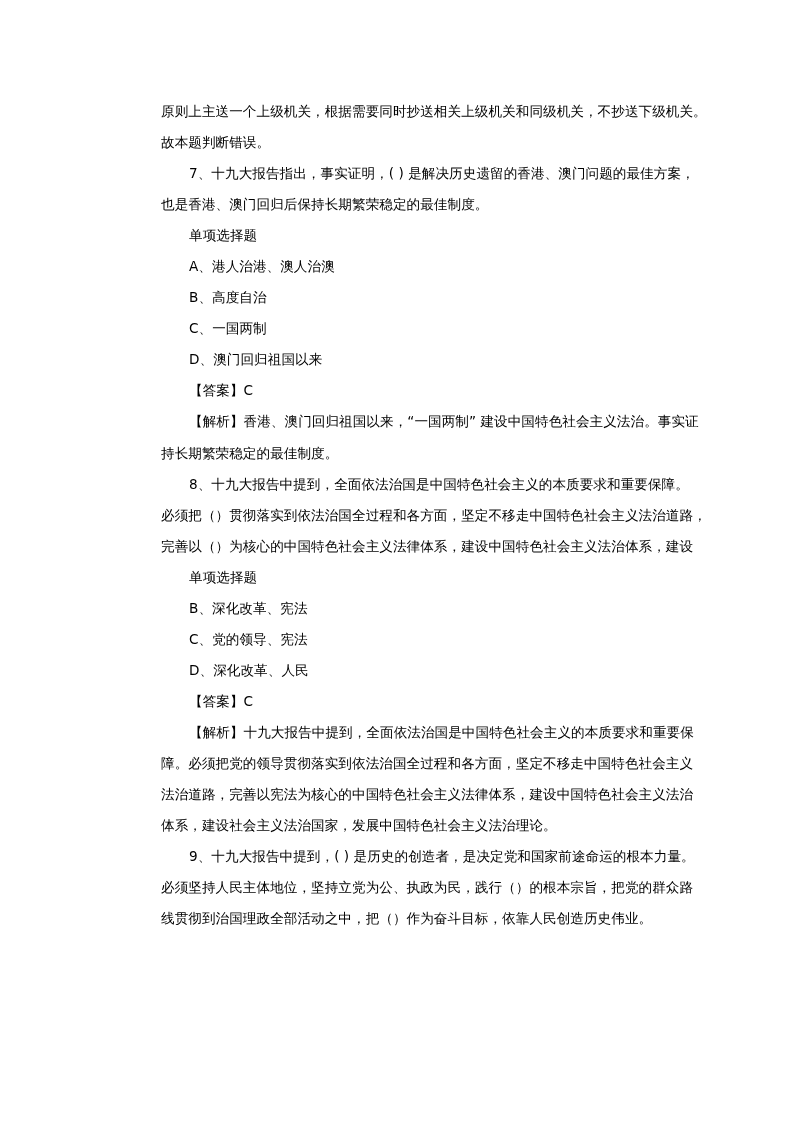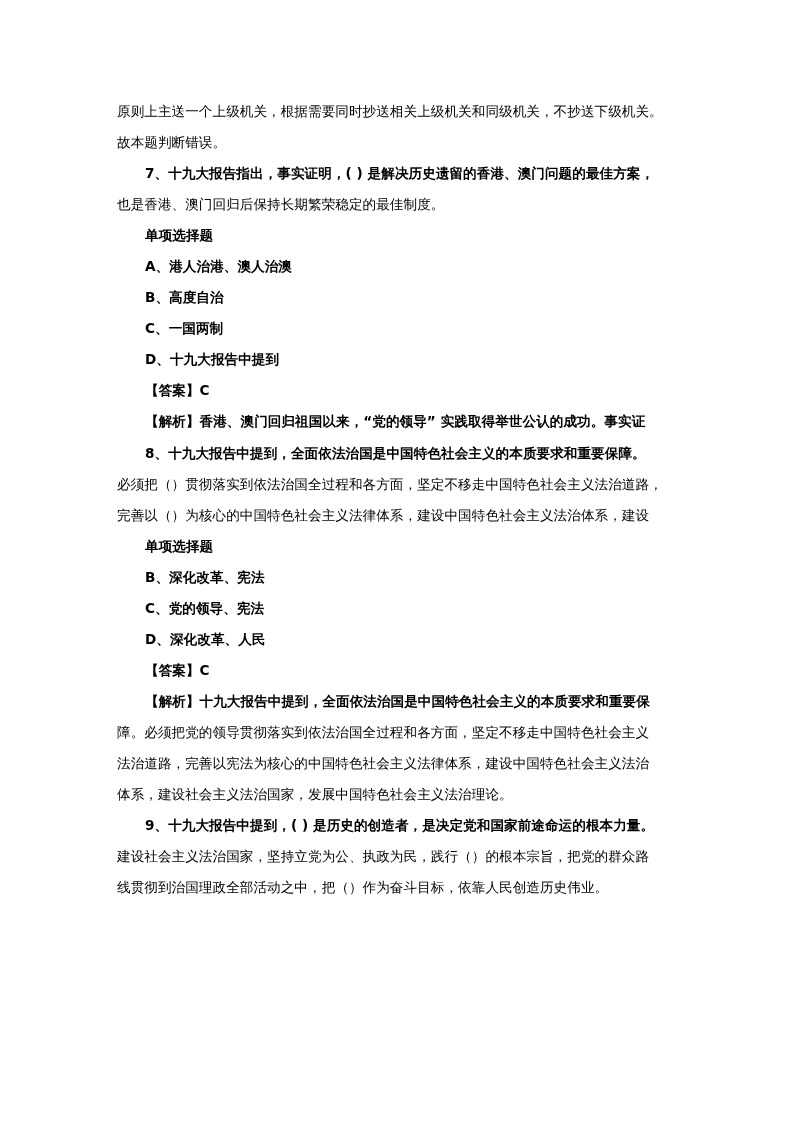--- a/index.html
+++ b/index.html
@@ -20,24 +20,24 @@
     left: 117px;
     top: 96px;
     width: 562px;
   }
   .line {
     font-size: 13.6px;
     line-height: 31.05px;
     height: 31.05px;
     white-space: nowrap;
     letter-spacing: 0.05px;
+    margin-left: 44px;
   }
   .indent {
     padding-left: 28px;
-    font-weight: bold;
   }
   .para {
     display: block;
   }
 </style>
 </head>
 <body>
 
 <div class="page">
 
@@ -46,39 +46,40 @@
     <div class="line">故本题判断错误。</div>
   </div>
 
   <div class="para">
     <div class="line indent">7、十九大报告指出，事实证明，( ) 是解决历史遗留的香港、澳门问题的最佳方案，</div>
     <div class="line">也是香港、澳门回归后保持长期繁荣稳定的最佳制度。</div>
     <div class="line indent">单项选择题</div>
     <div class="line indent">A、港人治港、澳人治澳</div>
     <div class="line indent">B、高度自治</div>
     <div class="line indent">C、一国两制</div>
-    <div class="line indent">D、十九大报告中提到</div>
+    <div class="line indent">D、澳门回归祖国以来</div>
     <div class="line indent">【答案】C</div>
-    <div class="line indent">【解析】香港、澳门回归祖国以来，“党的领导” 实践取得举世公认的成功。事实证</div>
+    <div class="line indent">【解析】香港、澳门回归祖国以来，“一国两制” 建设中国特色社会主义法治。事实证</div>
+    <div class="line">持长期繁荣稳定的最佳制度。</div>
   </div>
 
   <div class="para">
     <div class="line indent">8、十九大报告中提到，全面依法治国是中国特色社会主义的本质要求和重要保障。</div>
     <div class="line">必须把（）贯彻落实到依法治国全过程和各方面，坚定不移走中国特色社会主义法治道路，</div>
     <div class="line">完善以（）为核心的中国特色社会主义法律体系，建设中国特色社会主义法治体系，建设</div>
     <div class="line indent">单项选择题</div>
     <div class="line indent">B、深化改革、宪法</div>
     <div class="line indent">C、党的领导、宪法</div>
     <div class="line indent">D、深化改革、人民</div>
     <div class="line indent">【答案】C</div>
     <div class="line indent">【解析】十九大报告中提到，全面依法治国是中国特色社会主义的本质要求和重要保</div>
     <div class="line">障。必须把党的领导贯彻落实到依法治国全过程和各方面，坚定不移走中国特色社会主义</div>
     <div class="line">法治道路，完善以宪法为核心的中国特色社会主义法律体系，建设中国特色社会主义法治</div>
     <div class="line">体系，建设社会主义法治国家，发展中国特色社会主义法治理论。</div>
   </div>
 
   <div class="para">
     <div class="line indent">9、十九大报告中提到，( ) 是历史的创造者，是决定党和国家前途命运的根本力量。</div>
-    <div class="line">建设社会主义法治国家，坚持立党为公、执政为民，践行（）的根本宗旨，把党的群众路</div>
+    <div class="line">必须坚持人民主体地位，坚持立党为公、执政为民，践行（）的根本宗旨，把党的群众路</div>
     <div class="line">线贯彻到治国理政全部活动之中，把（）作为奋斗目标，依靠人民创造历史伟业。</div>
   </div>
 
 </div>
 
 </body></html>

